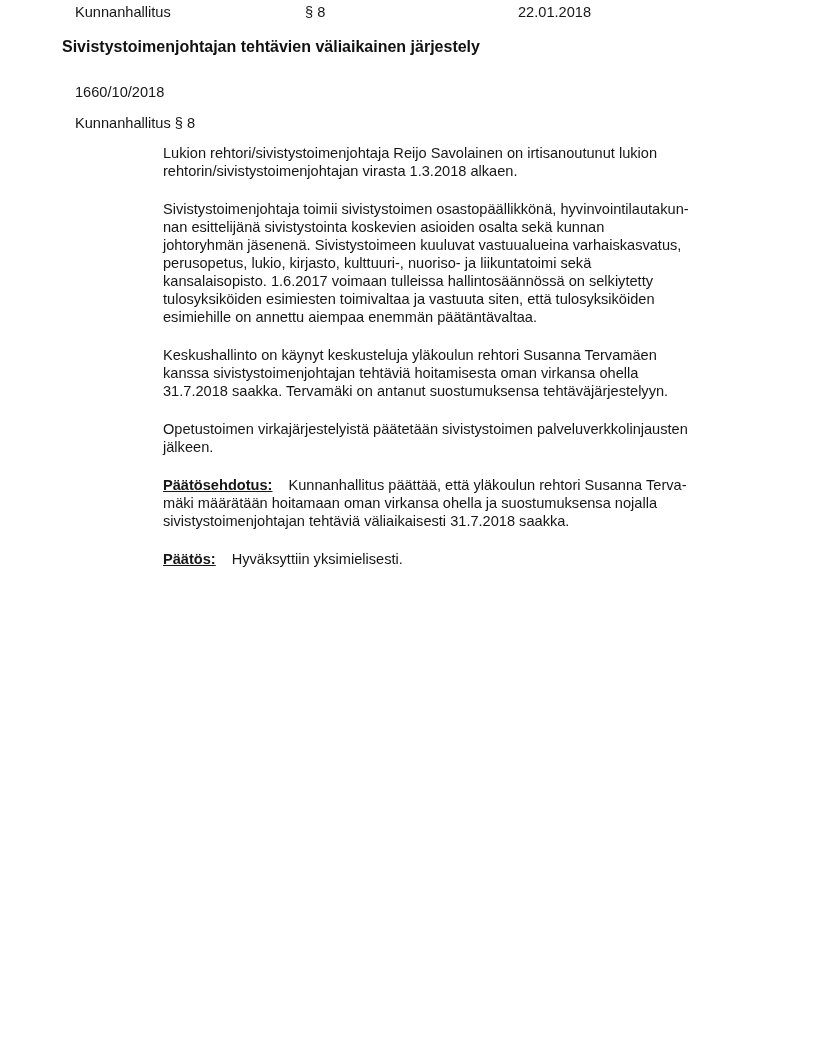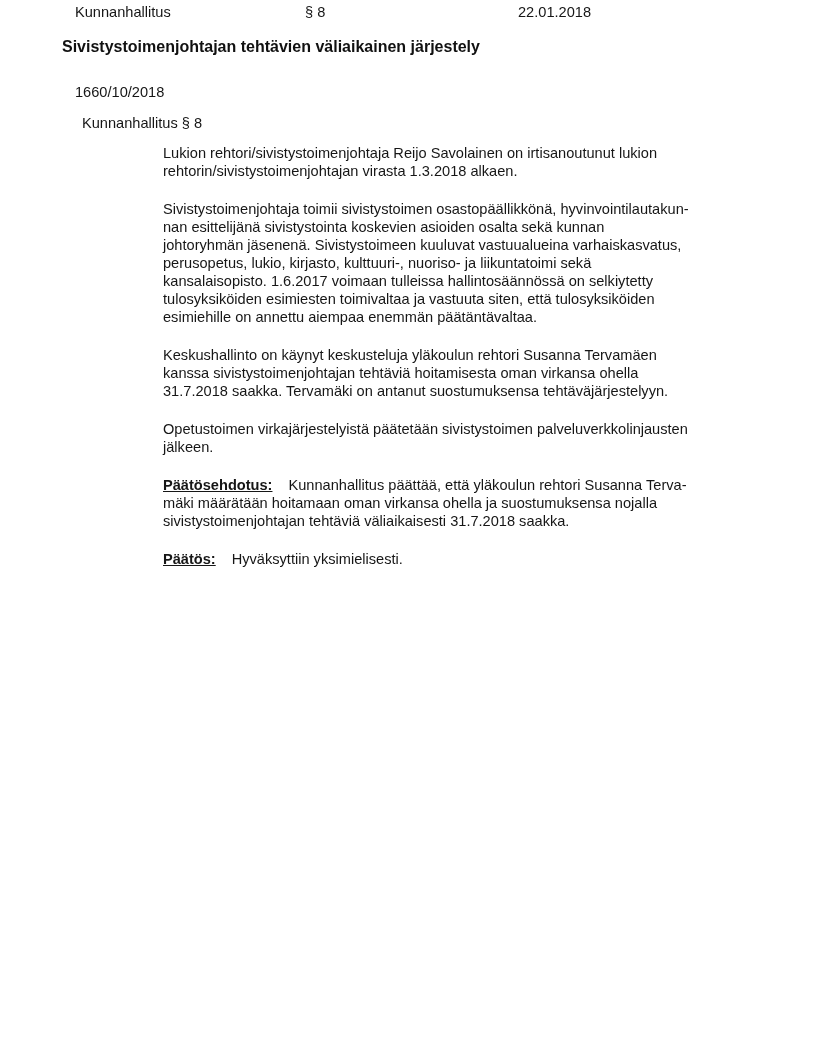--- a/index.html
+++ b/index.html
@@ -28,21 +28,21 @@
     position: absolute;
     top: 36px;
     left: 60px;
     margin: 2px;
     font-size: 16px;
     font-weight: 700;
     white-space: nowrap;
     color: #111111;
   }
   .casenum { position: absolute; top: 83px;  left: 75px; white-space: nowrap; }
-  .secref  { position: absolute; top: 114px; left: 82px; white-space: nowrap; }
+  .secref  { position: absolute; top: 114px; left: 75px; white-space: nowrap; }
   .body {
     position: absolute;
     top: 144px;
     left: 163px;
     width: 620px;
   }
   .body p {
     margin: 0 0 20px 0;
     white-space: nowrap;
   }

